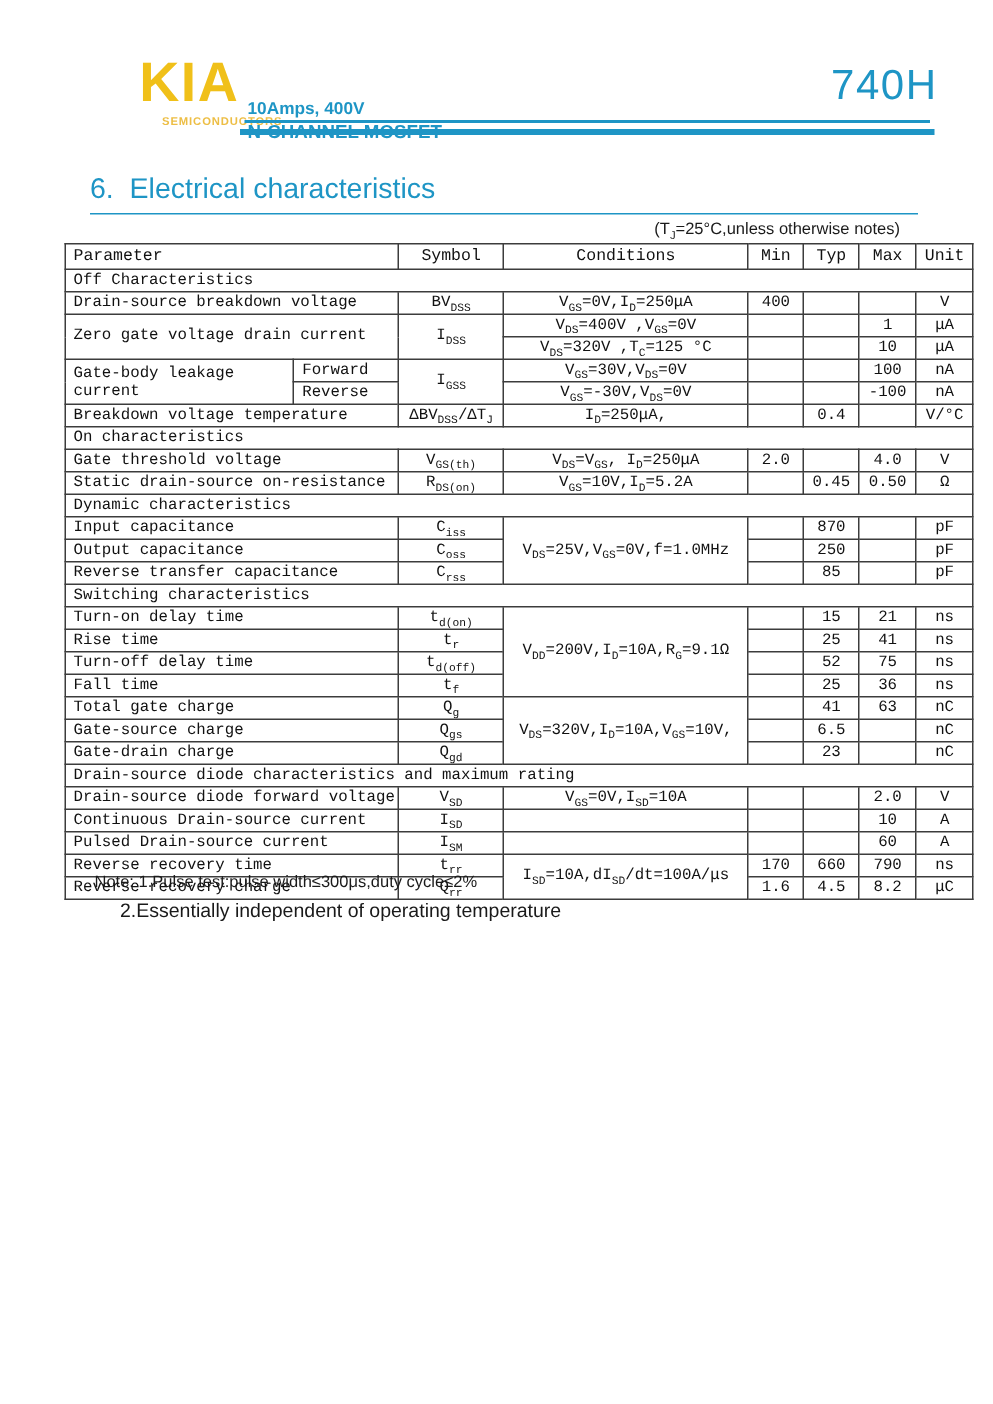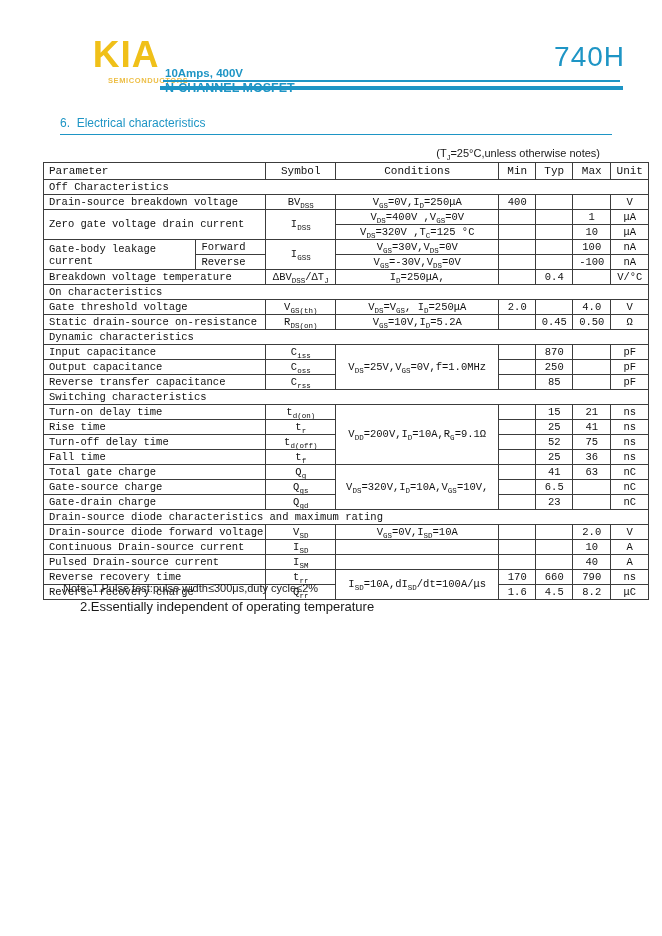--- a/index.html
+++ b/index.html
@@ -13,21 +13,21 @@
   .logo-sub {font-size:7.5px; font-weight:bold; color:var(--logo-sub,#EDBE45); letter-spacing:0.6px; margin-top:3px; text-align:left;margin-left:44px;}
   .subtitle {position:absolute; left:165px; top:40px; color:var(--accent,#1E95C5); font-weight:bold;margin-top:26px;}
   .subtitle-l1 {font-size:11.5px; line-height:14px;}
   .subtitle-l2 {font-size:12.5px; line-height:16px;}
   .part-number {position:absolute; right:37px; top:41px; font-size:28px; color:var(--accent,#1E95C5); letter-spacing:1px;}
   .rule-thin  {position:absolute; left:163px; top:80px; width:457px; height:2px; background:var(--accent,#1E95C5);}
   .rule-thick {position:absolute; left:160px; top:86px; width:463px; height:4px; background:var(--accent,#1E95C5);}
   
   .section-title {
     position:absolute; left:60px; top:116px; width:552px;
-    font-size:12px; color:var(--accent,#1E95C5);
+    font-size:19px; color:var(--accent,#1E95C5);
     border-bottom:1.5px solid var(--accent,#1E95C5); padding-bottom:4px;
     white-space:pre;
   }
   .cond-note {position:absolute; right:62px; top:147px; font-size:11px; color:#1a1a1a;}
   
   table.spec {position:absolute; left:43px; top:162px; border-collapse:collapse; table-layout:fixed; font-size:10.5px; color:#111;font-family:Liberation Mono, monospace;}
   .spec col.c1{width:142px}.spec col.c2{width:65px}.spec col.c3{width:70px}.spec col.c4{width:163px}
   .spec col.c5{width:37px}.spec col.c6{width:37px}.spec col.c7{width:38px}.spec col.c8{width:38px}
   .spec td, .spec th {
     border:1px solid #3c3c3c; height:14px; padding:0 2px;
@@ -275,21 +275,21 @@
           <td></td>
           <td>10</td>
           <td>A</td>
         </tr>
         <tr>
           <td colspan="2" class="left">Pulsed Drain-source current</td>
           <td>I<sub>SM</sub></td>
           <td></td>
           <td></td>
           <td></td>
-          <td>40</td>
+          <td>60</td>
           <td>A</td>
         </tr>
         <tr>
           <td colspan="2" class="left">Reverse recovery time</td>
           <td>t<sub>rr</sub></td>
           <td rowspan="2">I<sub>SD</sub>=10A,dI<sub>SD</sub>/dt=100A/μs</td>
           <td>170</td>
           <td>660</td>
           <td>790</td>
           <td>ns</td>

